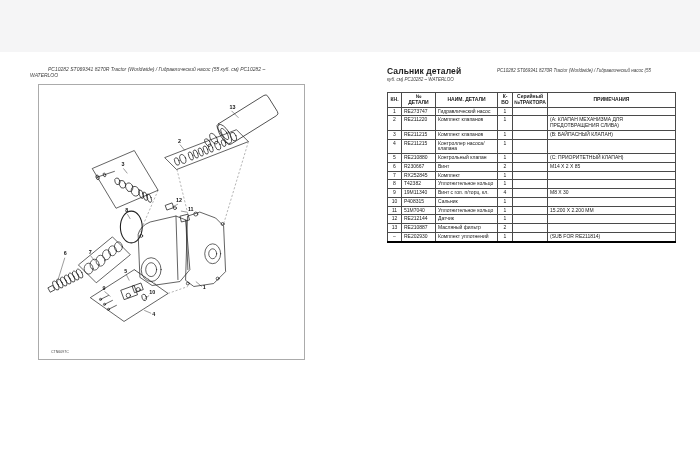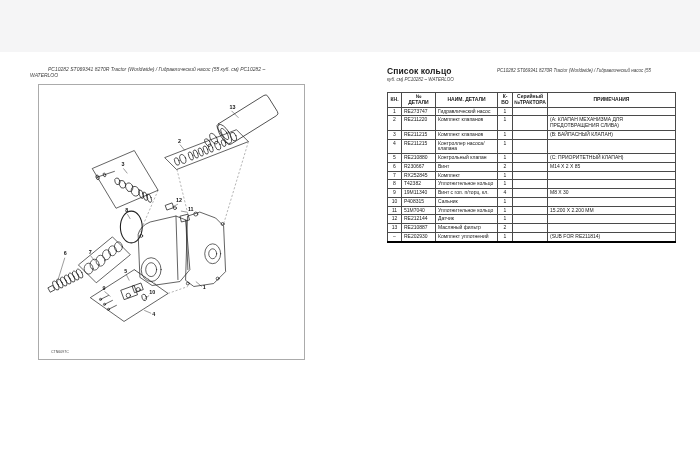--- a/index.html
+++ b/index.html
@@ -220,21 +220,21 @@
           <text x="114" y="233" class="callout">4</text>
         </g>
 
       <text class="dcode" x="12" y="270">CTN6097C</text>
     </svg>
   </div>
 </div>
 
 <div class="right-page">
   <div class="pl-head">
-    <div class="pl-title">Список кольцо</div>
+    <div class="pl-title">Сальник деталей</div>
     <div class="pl-subtitle">куб. см) PC10282 – WATERLOO</div>
     <div class="pl-continuation">PC10282 ST069341 8270R Tractor (Worldwide) / Гидравлический насос (55</div>
   </div>
 
   <table class="parts">
     <colgroup>
       <col style="width:14px">
         <col style="width:34px">
         <col style="width:62px">
       <col style="width:15px">

